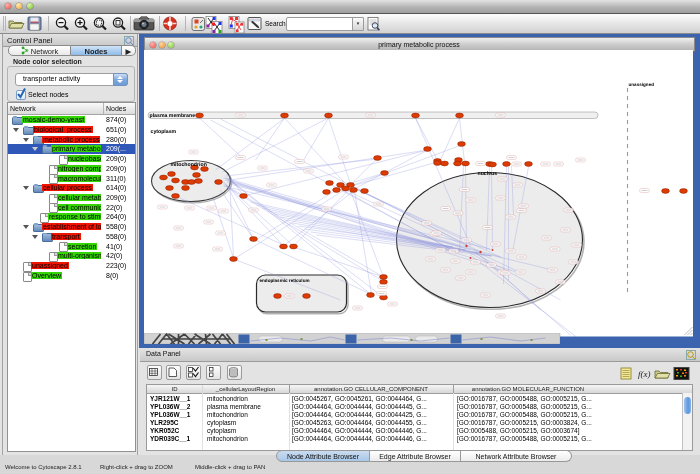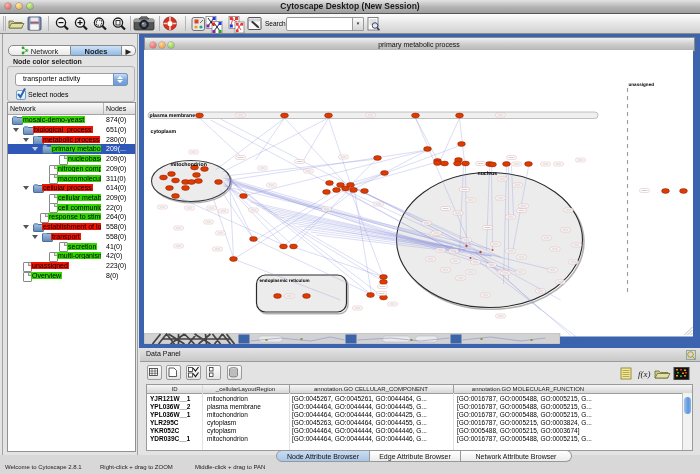--- a/index.html
+++ b/index.html
@@ -73,21 +73,20 @@
 .seg.last{border-radius:0 6px 6px 0}
 #statusbar{left:0;top:455px;width:700px;height:19px;background:#d8d8d8}
 .stxt{position:absolute;top:9px;font-size:6px;color:#222}
 </style></head>
 <body>
 
 <div class="abs" id="titlebar">
  <div class="tl" style="left:5px;background:radial-gradient(circle at 35% 30%,#ffb2ac,#ee4e43)"></div>
  <div class="tl" style="left:16px;background:radial-gradient(circle at 35% 30%,#ffe9b0,#f5a623)"></div>
  <div class="tl" style="left:27px;background:radial-gradient(circle at 35% 30%,#d9f5a8,#7ac22e)"></div>
- <div id="wtitle">Cytoscape Desktop (New Session)</div>
 </div>
 
 <div class="abs" id="toolbar">
  <div class="tsep" style="left:3px"></div>
     <div class="tsep" style="left:5px"></div>
  <div class="tsep" style="left:48px"></div>
  <div class="tsep" style="left:130px"></div>
  <div class="tsep" style="left:159px"></div>
  <div class="tsep" style="left:185px"></div>
  <svg class="abs" style="left:0;top:0" width="700" height="20" viewBox="0 0 700 20">
@@ -179,20 +178,28 @@
   <circle cx="375" cy="11.5" r="2.8" fill="#cfe2f4" fill-opacity="0.7" stroke="#335" stroke-width="0.9"></circle>
   <line x1="377" y1="13.7" x2="379.5" y2="16.2" stroke="#335" stroke-width="1.4"></line>
       </g>
  </svg>
  <div id="searchlbl">Search:</div>
  <div id="searchbox"></div>
  <div id="searcharrow">▼</div>
 </div>
 
 <div class="abs" id="cpanel">
+ <div id="cphead">
+      <span>Control Panel</span>
+  <svg style="position:absolute;right:3px;top:2px" width="10" height="10" viewBox="0 0 10 10">
+   <rect x="0.5" y="0.5" width="9" height="9" fill="none" stroke="#8aa"></rect>
+        <circle cx="4.5" cy="4.5" r="2.8" fill="none" stroke="#68c"></circle>
+        <line x1="6.5" y1="6.5" x2="9" y2="9" stroke="#68c"></line>
+      </svg>
+ </div>
  <div class="tabbar">
   <div class="tabseg first" style="width:61px"><svg width="8" height="9" viewBox="0 0 8 9" style="vertical-align:-1px">
           <circle cx="2" cy="1.8" r="1.4" fill="#2a2"></circle>
           <circle cx="2" cy="7" r="1.4" fill="#2a2"></circle>
           <circle cx="6" cy="4.5" r="1.4" fill="#6c6"></circle>
           <path d="M2 1.8 L6 4.5 L2 7" stroke="#393" fill="none" stroke-width="0.7"></path>
         </svg> Network</div>
   <div class="tabseg sel" style="width:50px">Nodes</div>
   <div class="tabseg last" style="width:13px">▶</div>
  </div>

